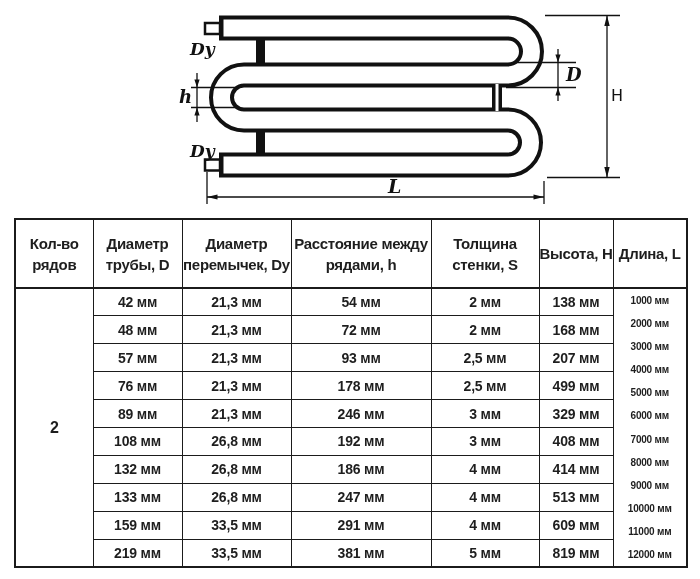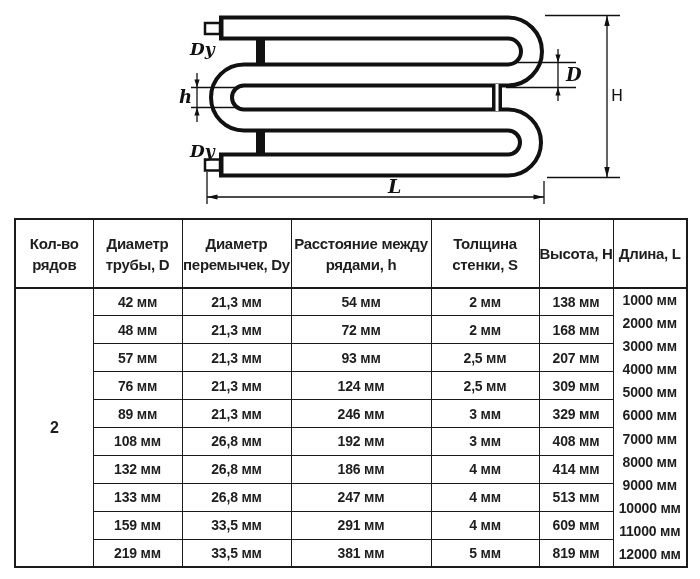--- a/index.html
+++ b/index.html
@@ -37,21 +37,21 @@
   .spec thead tr{height:69px;border-radius:27px;}
   .spec th{
     font-size:15px;font-weight:700;line-height:1.4;
     white-space:pre-line;letter-spacing:-0.3px;
   }
   .spec thead th{border-bottom:2px solid #1b1b1b;}
   .spec tbody tr{height:27.8px;}
   .spec tbody td{font-size:14px;font-weight:700;letter-spacing:-0.2px;}
   .spec td.c-rows{font-size:16px;font-weight:700;}
   .spec td.c-len{padding:0;}
-  .len-item{height:23.1px;line-height:23.1px;font-size:14px;font-weight:700;letter-spacing:-0.2px;text-align:center;}
+  .len-item{height:23.1px;line-height:23.1px;font-size:10px;font-weight:700;letter-spacing:-0.2px;text-align:center;}
 </style>
 </head>
 <body>
 
 <div class="page">
 
   <div class="diagram-wrap">
     <svg width="700" height="217" viewBox="0 0 700 217">
 
       <path d="M175 28 H464 A23.5 23.5 0 0 1 464 75 H200 A22.5 22.5 0 0 0 200 120 H464 A22.5 22.5 0 0 1 464 165 H175" fill="none" stroke="#111" stroke-width="25"></path>
@@ -157,23 +157,23 @@
         <tr>
           <td>57 мм</td>
           <td>21,3 мм</td>
           <td>93 мм</td>
           <td>2,5 мм</td>
           <td>207 мм</td>
         </tr>
         <tr>
           <td>76 мм</td>
           <td>21,3 мм</td>
-          <td>124 мм</td>
+          <td>178 мм</td>
           <td>2,5 мм</td>
-          <td>309 мм</td>
+          <td>499 мм</td>
         </tr>
         <tr>
           <td>89 мм</td>
           <td>21,3 мм</td>
           <td>246 мм</td>
           <td>3 мм</td>
           <td>329 мм</td>
         </tr>
         <tr>
           <td>108 мм</td>

